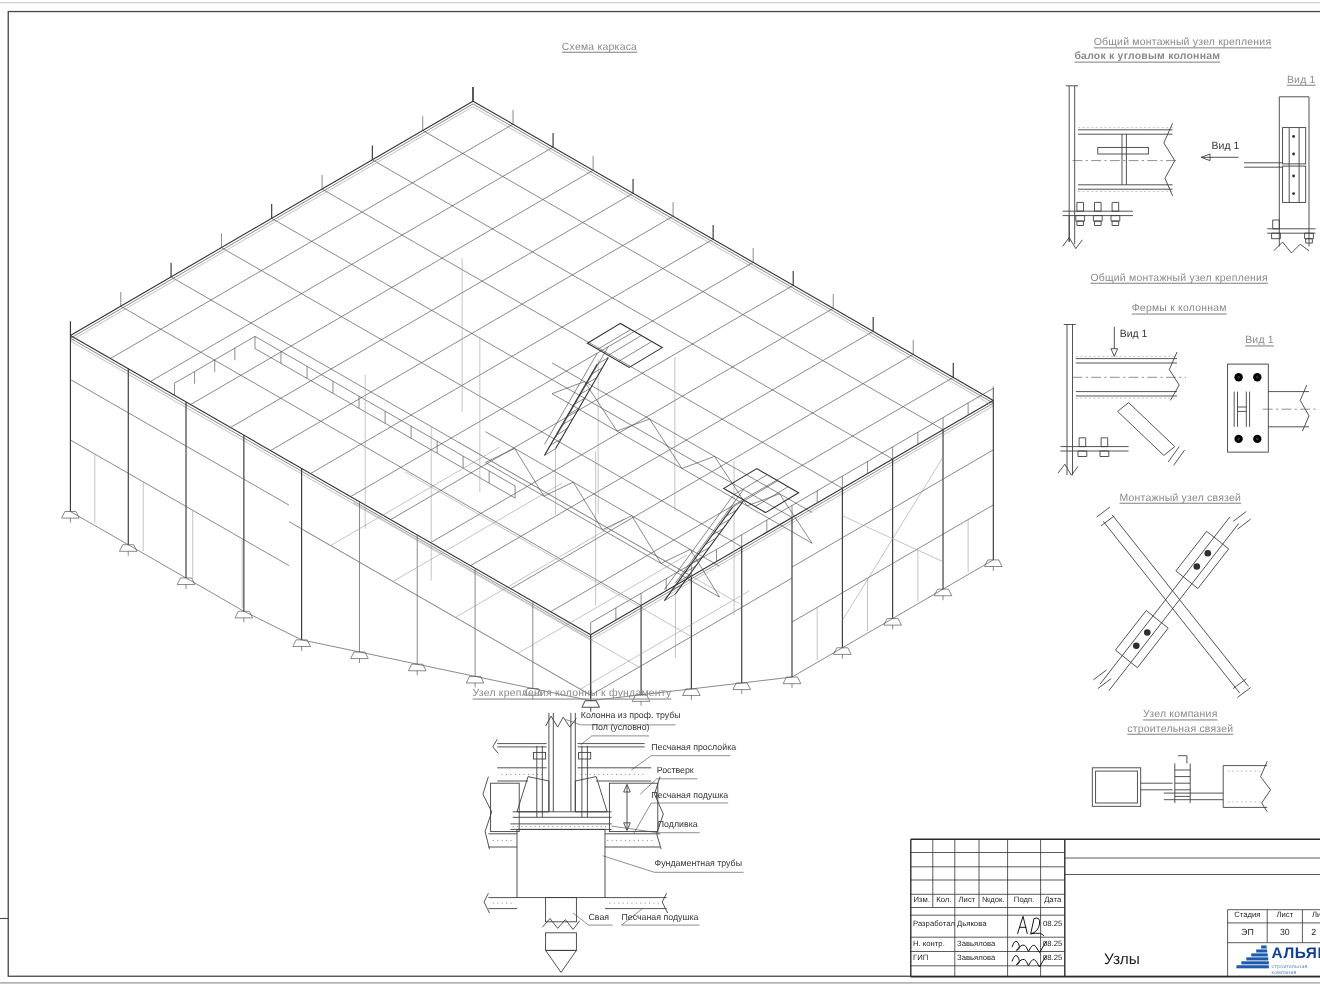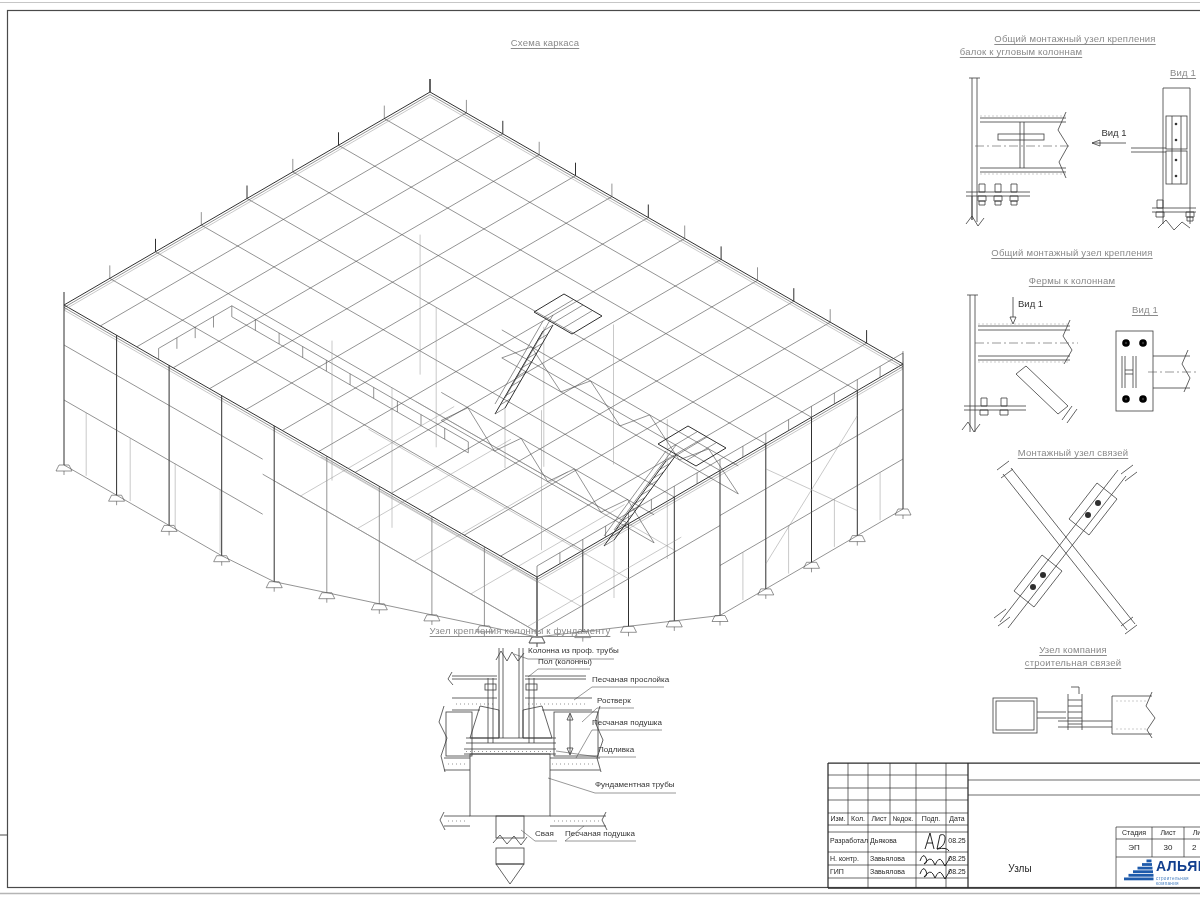--- a/index.html
+++ b/index.html
@@ -22,21 +22,21 @@
   .sig path{stroke:#111;stroke-width:.9;fill:none}
   .frame{fill:none;stroke:#4a4a4a;stroke-width:1.2}
   
   .lab{position:absolute;white-space:nowrap;line-height:1.1}
   .cap{color:#8a8a8a;font-size:9.5px;text-align:center;letter-spacing:.2px;
        text-decoration:underline;text-underline-offset:2px}
   .lbl{color:#333;font-size:9.5px;text-align:center}
   .fl{color:#343434;font-size:8px}
   .tbt{position:absolute;color:#1f1f1f;font-size:7px;text-align:center;white-space:nowrap;line-height:1}
   .tbt.l{text-align:left}
-  .docname{font-size:10px}
+  .docname{font-size:14px}
   .logo-t{position:absolute;color:#123f8e;font-size:14px;font-weight:bold;letter-spacing:.5px}
   .logo-s{position:absolute;color:#4b82c2;font-size:4.6px;letter-spacing:.3px}
 </style>
 </head>
 <body>
 
 <div class="sheet">
 
 <svg id="cad" width="1200" height="900">
   <defs>
@@ -436,33 +436,33 @@
     <rect x="1137.5" y="866.7" width="15" height="2.8"></rect>
     <rect x="1133" y="870.3" width="20" height="2.8"></rect>
     <rect x="1128.5" y="873.9" width="25" height="2.8"></rect>
     <rect x="1124" y="877.5" width="29.5" height="2.8"></rect>
   </g>
 </svg>
 
 <div id="labels">
       <div class="lab cap" style="left: 455px; top: 38px; width: 180px;">Схема каркаса</div>
       <div class="lab cap" style="left: 973px; top: 34px; width: 204px;">Общий монтажный узел крепления</div>
-      <div class="lab cap" style="left: 919px; top: 47px; width: 204px;">балок к угловым колоннам</div>
+      <div class="lab cap" style="left: 941px; top: 47px; width: 204px; font-weight: bold;">балок к угловым колоннам</div>
       <div class="lab cap" style="left: 1158px; top: 68px; width: 50px;">Вид 1</div>
       <div class="lab lbl" style="left: 1092px; top: 128px; width: 44px;">Вид 1</div>
       <div class="lab cap" style="left: 970px; top: 248px; width: 204px;">Общий монтажный узел крепления</div>
       <div class="lab cap" style="left: 970px; top: 276px; width: 204px;">Фермы к колоннам</div>
       <div class="lab lbl" style="left: 1018px; top: 299px; width: 44px; text-align: left;">Вид 1</div>
       <div class="lab cap" style="left: 1120px; top: 305px; width: 50px;">Вид 1</div>
       <div class="lab cap" style="left: 973px; top: 448px; width: 200px;">Монтажный узел связей</div>
       <div class="lab cap" style="left: 983px; top: 645px; width: 180px;">Узел компания</div>
       <div class="lab cap" style="left: 983px; top: 658px; width: 180px;">строительная связей</div>
       <div class="lab cap" style="left: 420px; top: 626px; width: 200px;">Узел крепления колонны к фундаменту</div>
       <div class="lab fl" style="left: 528px; top: 647px;">Колонна из проф. трубы</div>
-      <div class="lab fl" style="left: 538px; top: 658px;">Пол (колонны)</div>
+      <div class="lab fl" style="left: 538px; top: 658px;">Пол (условно)</div>
       <div class="lab fl" style="left: 592px; top: 676px;">Песчаная прослойка</div>
       <div class="lab fl" style="left: 597px; top: 697px; text-align: center;">Ростверк</div>
       <div class="lab fl" style="left: 592px; top: 719px;">Песчаная подушка</div>
       <div class="lab fl" style="left: 598px; top: 746px;">Подливка</div>
       <div class="lab fl" style="left: 595px; top: 781px;">Фундаментная трубы</div>
       <div class="lab fl" style="left: 535px; top: 830px;">Свая</div>
       <div class="lab fl" style="left: 565px; top: 830px;">Песчаная подушка</div>
     </div>
 
 <div id="titleblock">

